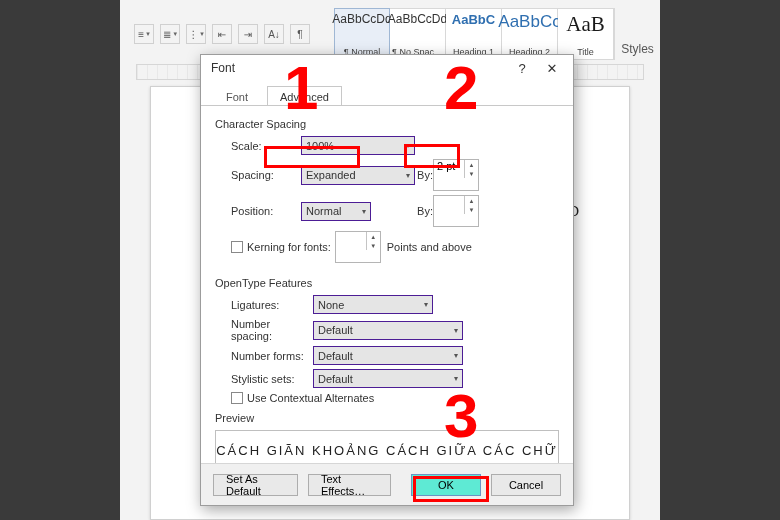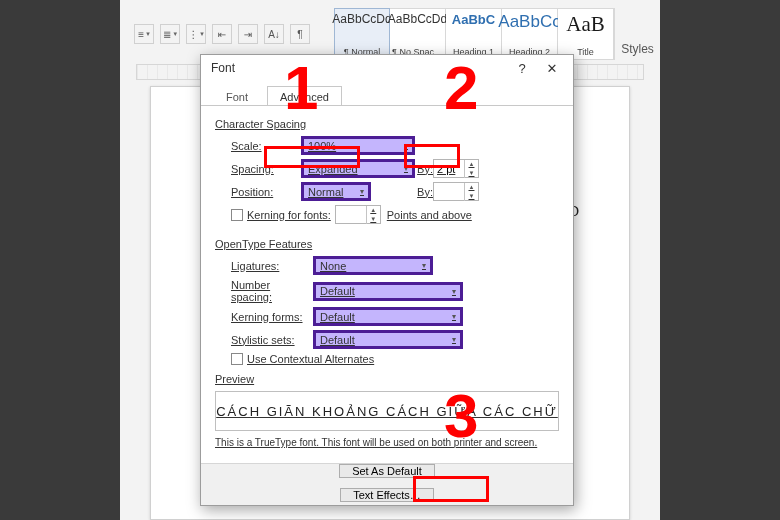--- a/index.html
+++ b/index.html
@@ -23,35 +23,35 @@
   .page { position: absolute; top: 86px; left: 30px; right: 30px; bottom: 0; background: #fff; border: 1px solid #d0d0d0; box-shadow: 0 1px 3px rgba(0,0,0,.15); }
   .page-text-d { position: absolute; right: 46px; top: 116px; font-family: Georgia, serif; font-size: 15px; color: #222; letter-spacing: 4px; }
   
   .dialog { position: absolute; left: 200px; top: 54px; width: 374px; height: 452px; background: #fff; border: 1px solid #9c9c9c; box-shadow: 2px 4px 14px rgba(0,0,0,.35); display: flex; flex-direction: column; }
   .titlebar { height: 26px; display: flex; align-items: center; padding: 0 6px 0 10px; font-size: 12px; color: #333; }
   .titlebar .sp { flex: 1; }
   .titlebar .win-btn { width: 30px; height: 22px; display: flex; align-items: center; justify-content: center; font-size: 13px; color: #333; }
   .tabs { display: flex; gap: 6px; padding: 0 12px; height: 24px; align-items: flex-end; }
   .tab { padding: 4px 12px 2px; font-size: 11px; color: #555; border: 1px solid transparent; border-bottom: none; }
   .tab.active { background: #fff; border-color: #c8c8c8; color: #333; }
-  .dlg-body { flex: 1; border-top: 1px solid #c8c8c8; padding: 8px 14px 6px; font-size: 11px; color: #333; overflow: hidden; text-decoration: underline; }
+  .dlg-body { flex: 1; border-top: 1px solid #c8c8c8; padding: 8px 14px 6px; font-size: 11px; color: #333; overflow: hidden; }
   .section-title { font-size: 11px; color: #333; margin: 4px 0 6px; }
   .row { display: flex; align-items: center; margin: 4px 16px; gap: 0; }
   .lbl { width: 70px; text-align: left; font-size: 11px; color: #333; }
   .lbl2 { width: 82px; }
-  .combo { height: 19px; border: 3px solid #4c1d95; background: #c4b5fd; display: flex; align-items: center; padding: 0 4px; font-size: 11px; position: relative; }
+  .combo { height: 19px; border: 1px solid #4c1d95; background: #e5e5e5; display: flex; align-items: center; padding: 0 4px; font-size: 11px; position: relative; }
   .combo .arrow { margin-left: auto; font-size: 8px; color: #555; }
-  .spin { height: 19px; border: 1px solid #b5b5b5; display: flex; align-items: center; }
+  .spin { height: 32px; border: 1px solid #b5b5b5; display: flex; align-items: flex-start; }
   .spin input { border: none; width: 30px; font-size: 11px; padding: 0 3px; outline: none; }
   .spin .spinbtns { width: 14px; display: flex; flex-direction: column; border-left: 1px solid #c4c4c4; }
   .spin .spinbtns div { height: 9px; font-size: 6px; display: flex; align-items: center; justify-content: center; color: #555; }
   .chk { width: 12px; height: 12px; border: 1px solid #888; display: inline-block; margin-right: 4px; vertical-align: middle; }
   .preview-box { border: 1px solid #bfbfbf; height: 40px; display: flex; align-items: center; justify-content: center; font-family: Georgia, 'Times New Roman', serif; font-size: 13px; letter-spacing: 2px; color: #222; margin-top: 2px; }
   .hint { font-size: 10px; color: #333; margin-top: 6px; }
-  .dlg-footer { height: 42px; background: #f0f0f0; border-top: 1px solid #d6d6d6; display: flex; align-items: center; gap: 10px; padding: 0 12px; flex-direction: column; }
+  .dlg-footer { height: 42px; background: #f0f0f0; border-top: 1px solid #d6d6d6; display: flex; align-items: center; gap: 10px; padding: 0 12px; }
   .btn { height: 22px; padding: 0 12px; font-size: 11px; border: 1px solid #adadad; background: #e9e9e9; display: flex; align-items: center; justify-content: center; min-width: 70px; }
   .btn.primary { background: #5eead4; border-color: #6b93c4; }
   .dlg-footer .gap { flex: 1; }
   
   .anno { position: absolute; color: #ff0000; font-weight: 700; pointer-events: none; font-family: Arial, sans-serif; }
   .num1 { left: 284px; top: 52px; font-size: 62px; }
   .num2 { left: 444px; top: 52px; font-size: 62px; }
   .num3 { left: 444px; top: 380px; font-size: 62px; }
   .redbox { position: absolute; border: 3px solid #ff0000; pointer-events: none; }
   .box1 { left: 264px; top: 146px; width: 96px; height: 22px; }
@@ -181,21 +181,21 @@
         </div>
       </div>
     <div class="row">
         <span class="lbl lbl2">Number spacing:</span>
         <div class="combo" style="width:150px">
           <span>Default</span>
           <span class="arrow">▾</span>
         </div>
       </div>
     <div class="row">
-        <span class="lbl lbl2">Kerning forms:</span>
+        <span class="lbl lbl2">Number forms:</span>
         <div class="combo" style="width:150px">
           <span>Default</span>
           <span class="arrow">▾</span>
         </div>
       </div>
     <div class="row">
         <span class="lbl lbl2">Stylistic sets:</span>
         <div class="combo" style="width:150px">
           <span>Default</span>
           <span class="arrow">▾</span>

